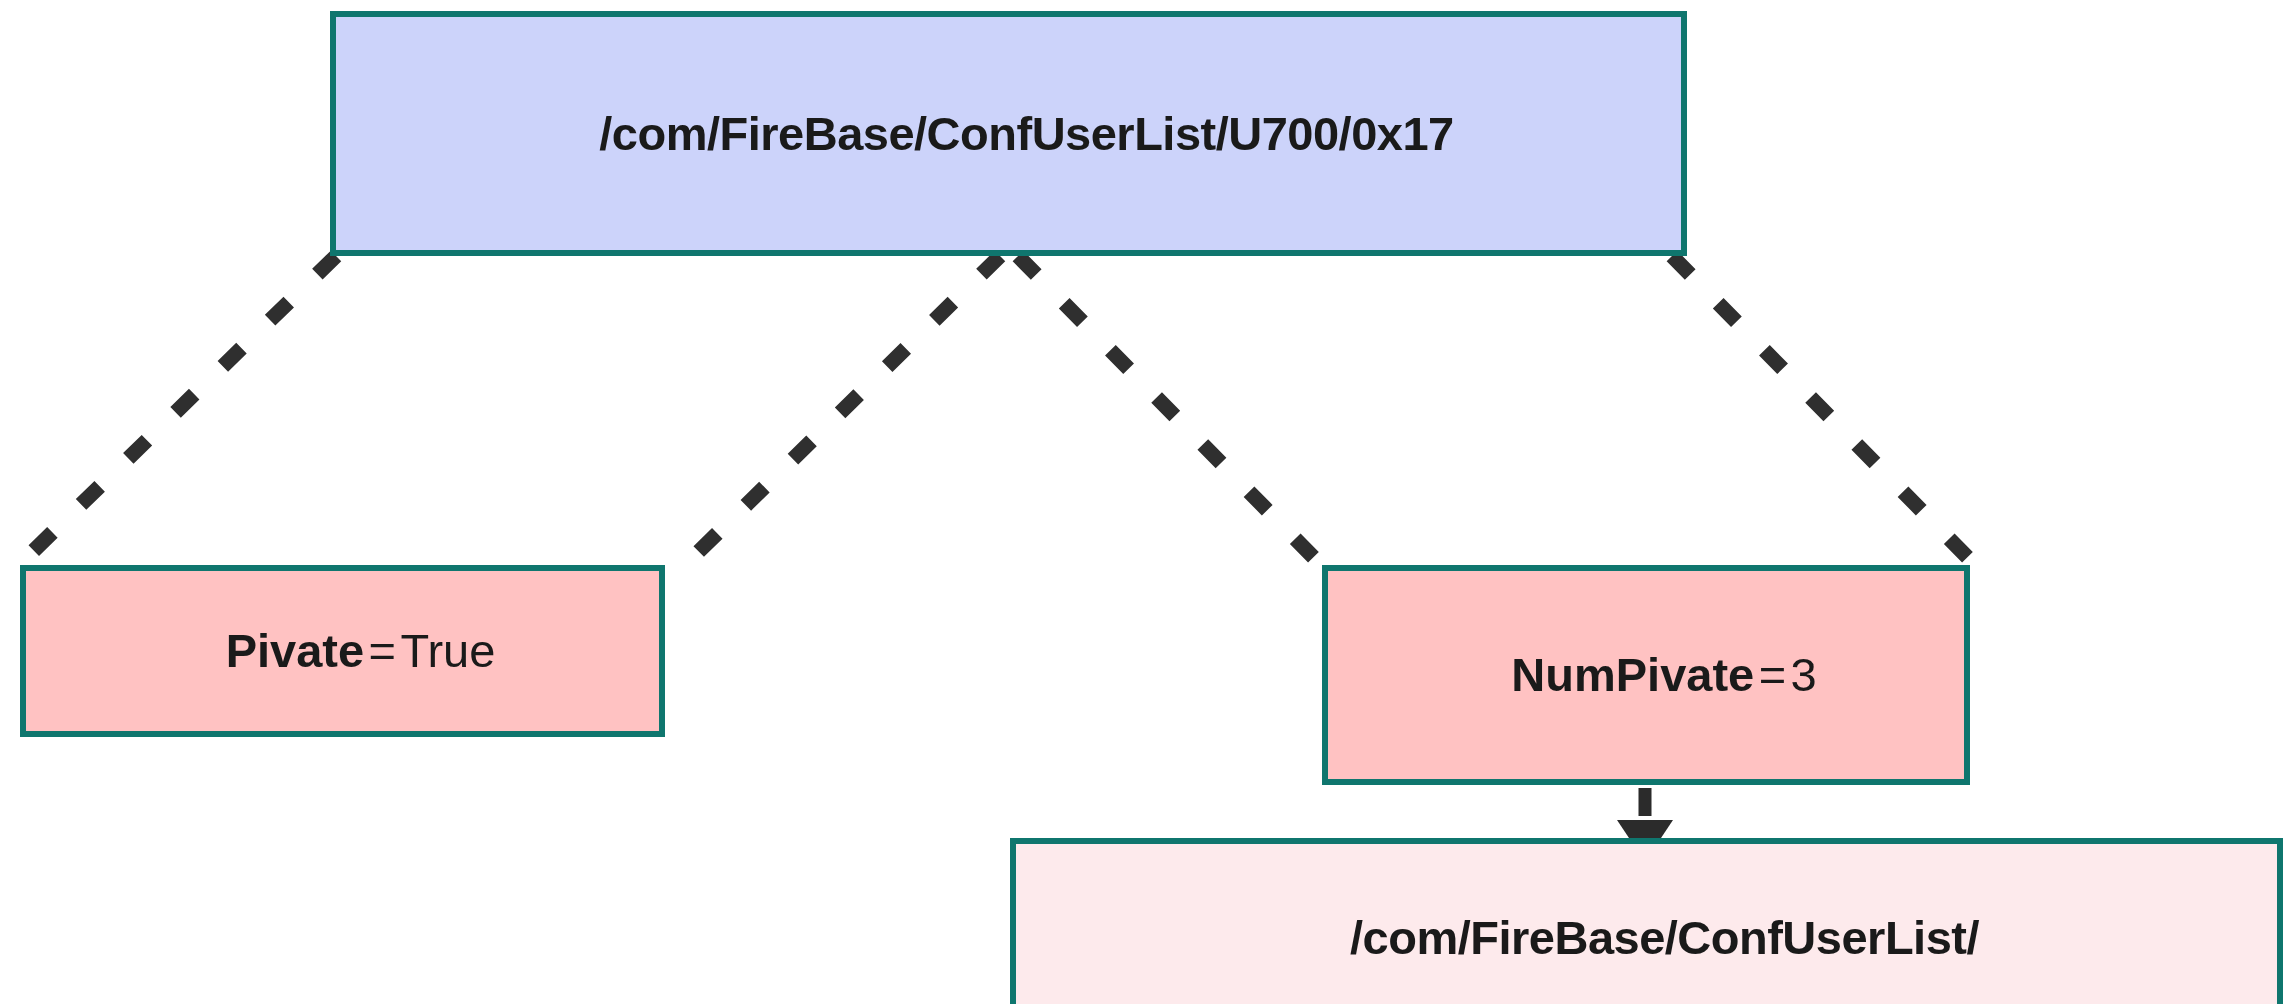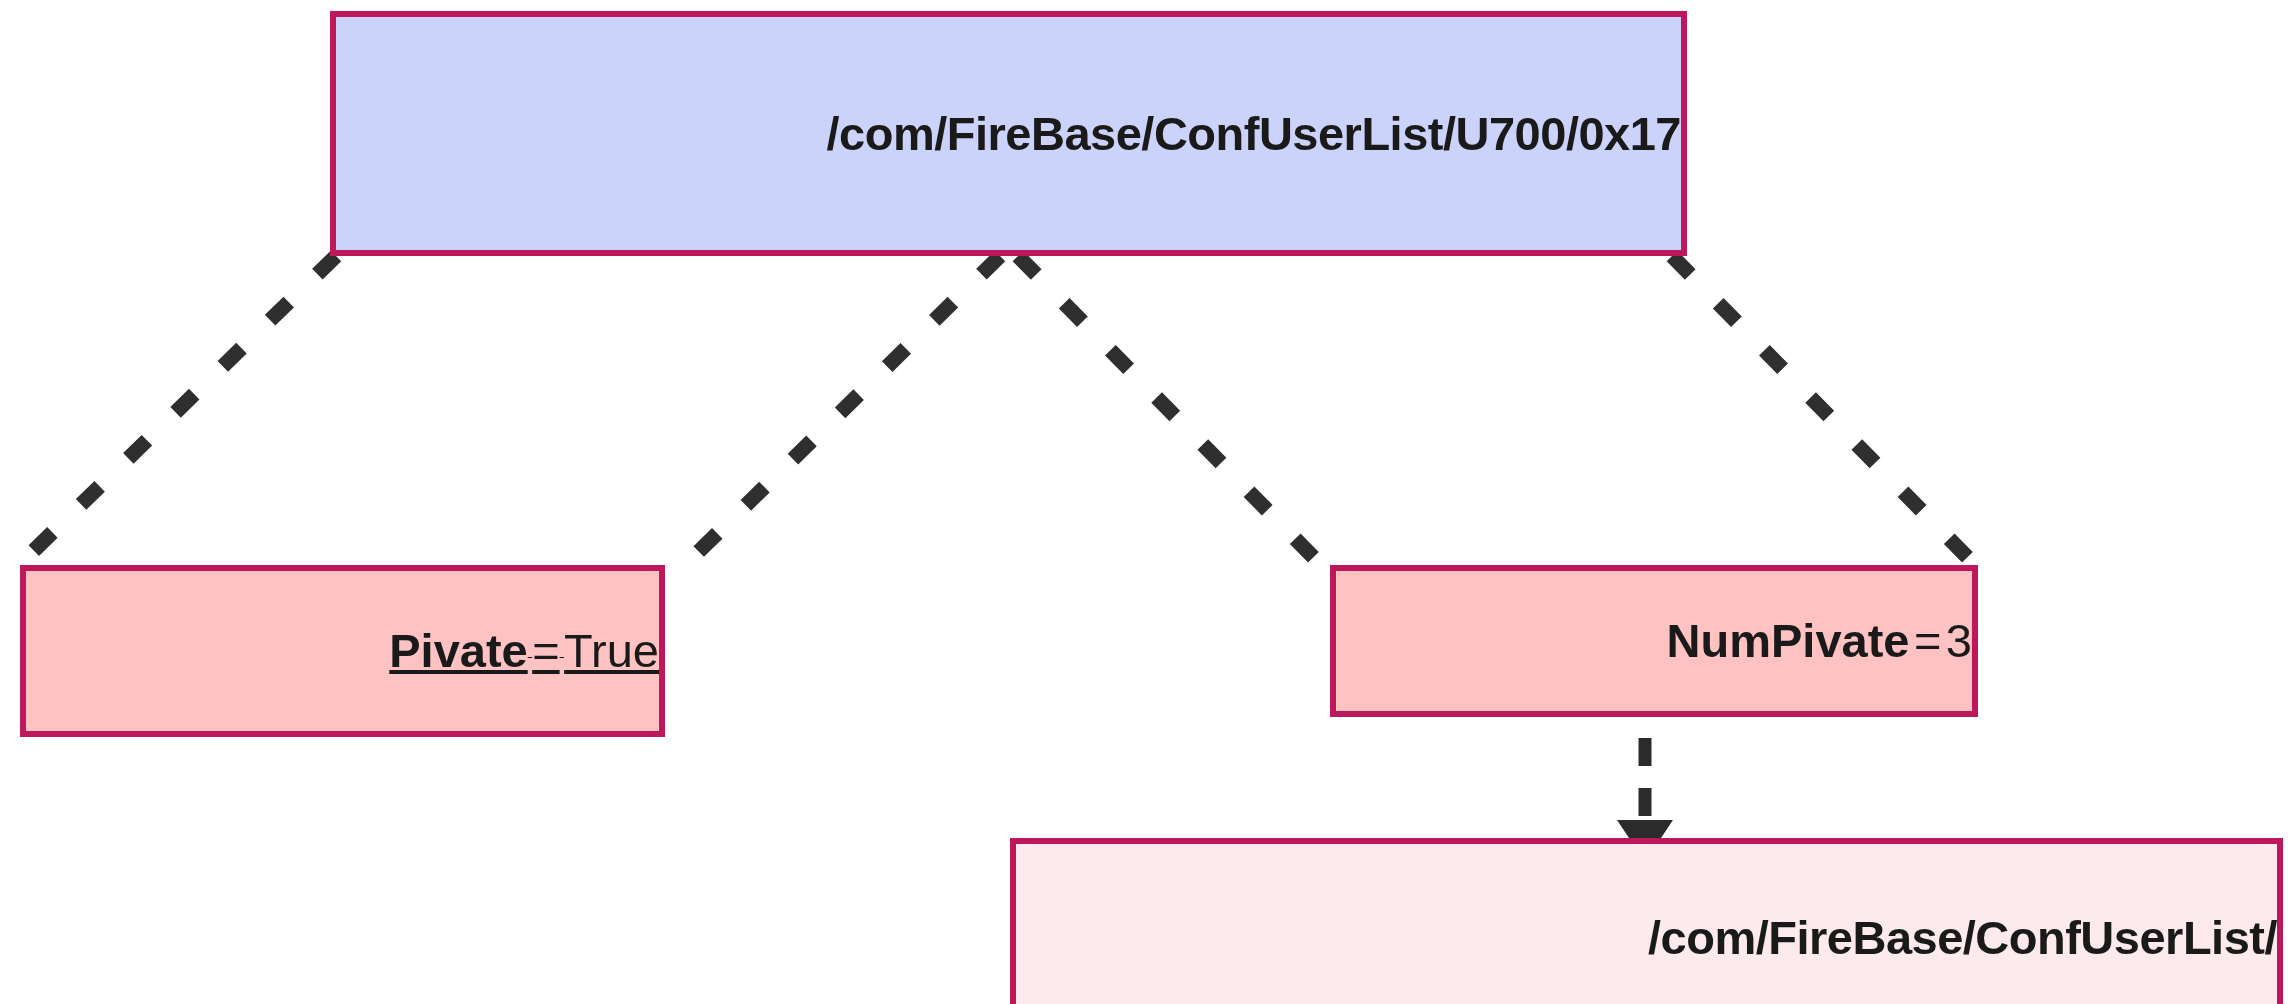--- a/index.html
+++ b/index.html
@@ -24,22 +24,22 @@
     top: 0;
     width: 2291px;
     height: 1004px;
     pointer-events: none;
   }
   .node {
     position: absolute;
     box-sizing: border-box;
     display: flex;
     align-items: center;
-    justify-content: flex-end;
-    border: 6px solid #be185d;
+    justify-content: center;
+    border: 6px solid #0f766e;
     color: #1a1a1a;
     text-align: center;
     line-height: 1.1;
     white-space: nowrap;
     padding-left: 36px;
   }
   .node .lbl {
     display: inline-block;
     font-size: 47px;
     letter-spacing: -0.5px;
@@ -70,22 +70,21 @@
   #node-private {
     left: 20px;
     top: 565px;
     width: 645px;
     height: 172px;
   }
   #node-numprivate {
     left: 1322px;
     top: 565px;
     width: 648px;
-    height: 152px;
-    margin-left: 8px;
+    height: 220px;
   }
   #node-parentpath {
     left: 1010px;
     top: 838px;
     width: 1273px;
     height: 200px;
   }
 </style>
 </head>
 <body>
@@ -108,21 +107,21 @@
     <line x1="1672" y1="256" x2="1972" y2="562" stroke="#2f2f2f" stroke-width="15" stroke-dasharray="26 40" stroke-linecap="butt"></line>
 
     <line x1="1645" y1="738" x2="1645" y2="824" stroke="#2b2b2b" stroke-width="13" stroke-dasharray="28 22" stroke-linecap="butt"></line>
     <polygon points="1617,820 1673,820 1645,862" fill="#2b2b2b"></polygon>
   </svg>
 
   <div class="node" id="node-root" style="background:#CCD3FA;">
     <span class="lbl bold">/com/FireBase/ConfUserList/U700/0x17</span>
   </div>
 
-  <div class="node kv" id="node-private" style="background:#FFC2C2;text-decoration:underline;">
+  <div class="node kv" id="node-private" style="background:#FFC2C2;">
     <span class="key">Pivate</span>
     <span>&nbsp;</span>
     <span class="sep">=</span>
     <span>&nbsp;</span>
     <span class="val">True</span>
   </div>
 
   <div class="node kv" id="node-numprivate" style="background:#FFC2C2;">
     <span class="key">NumPivate</span>
     <span>&nbsp;</span>

